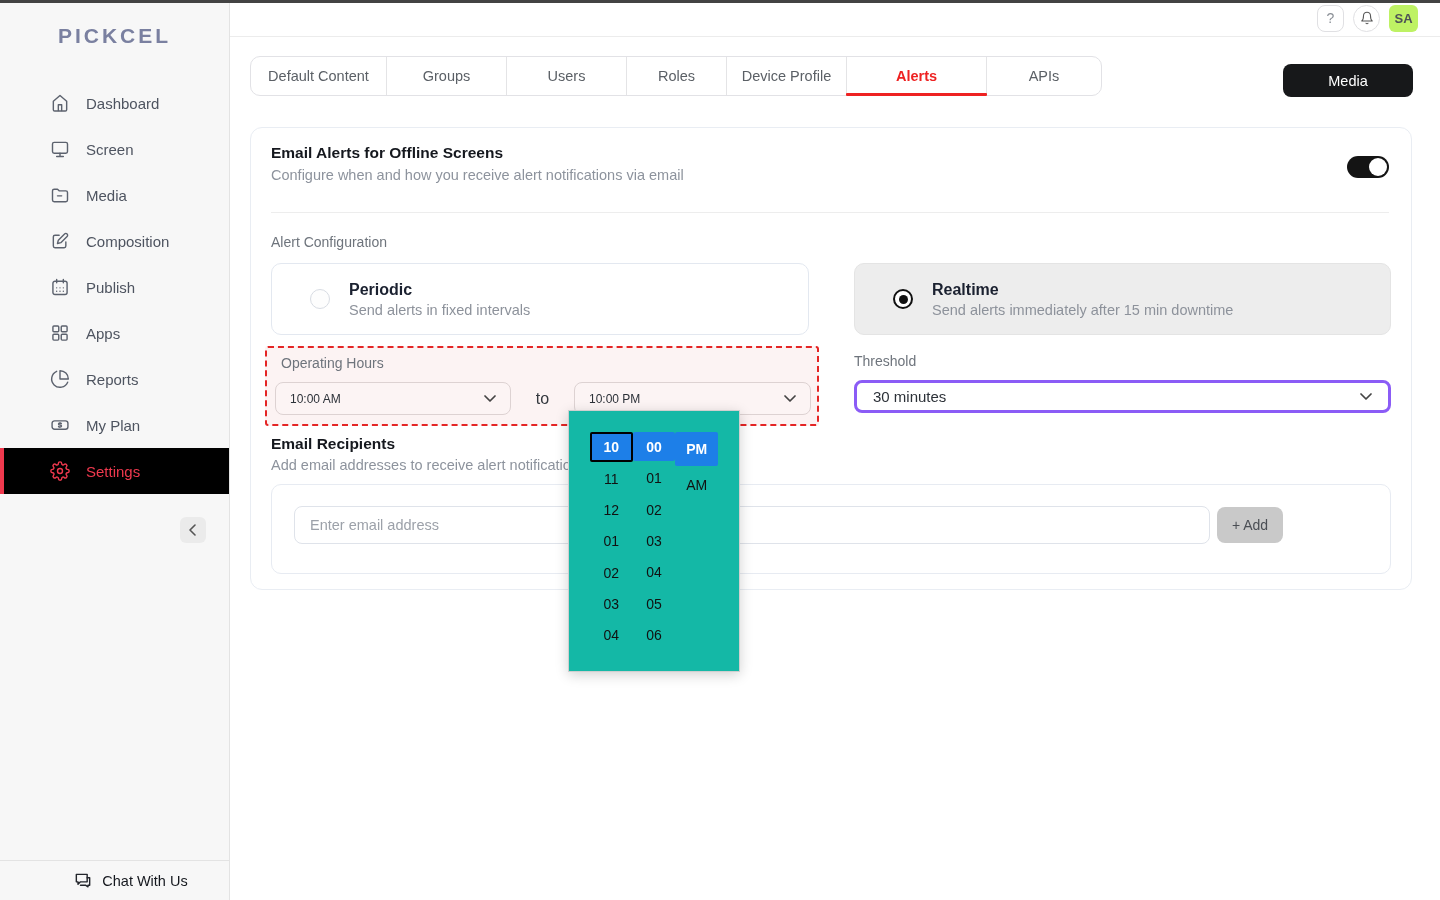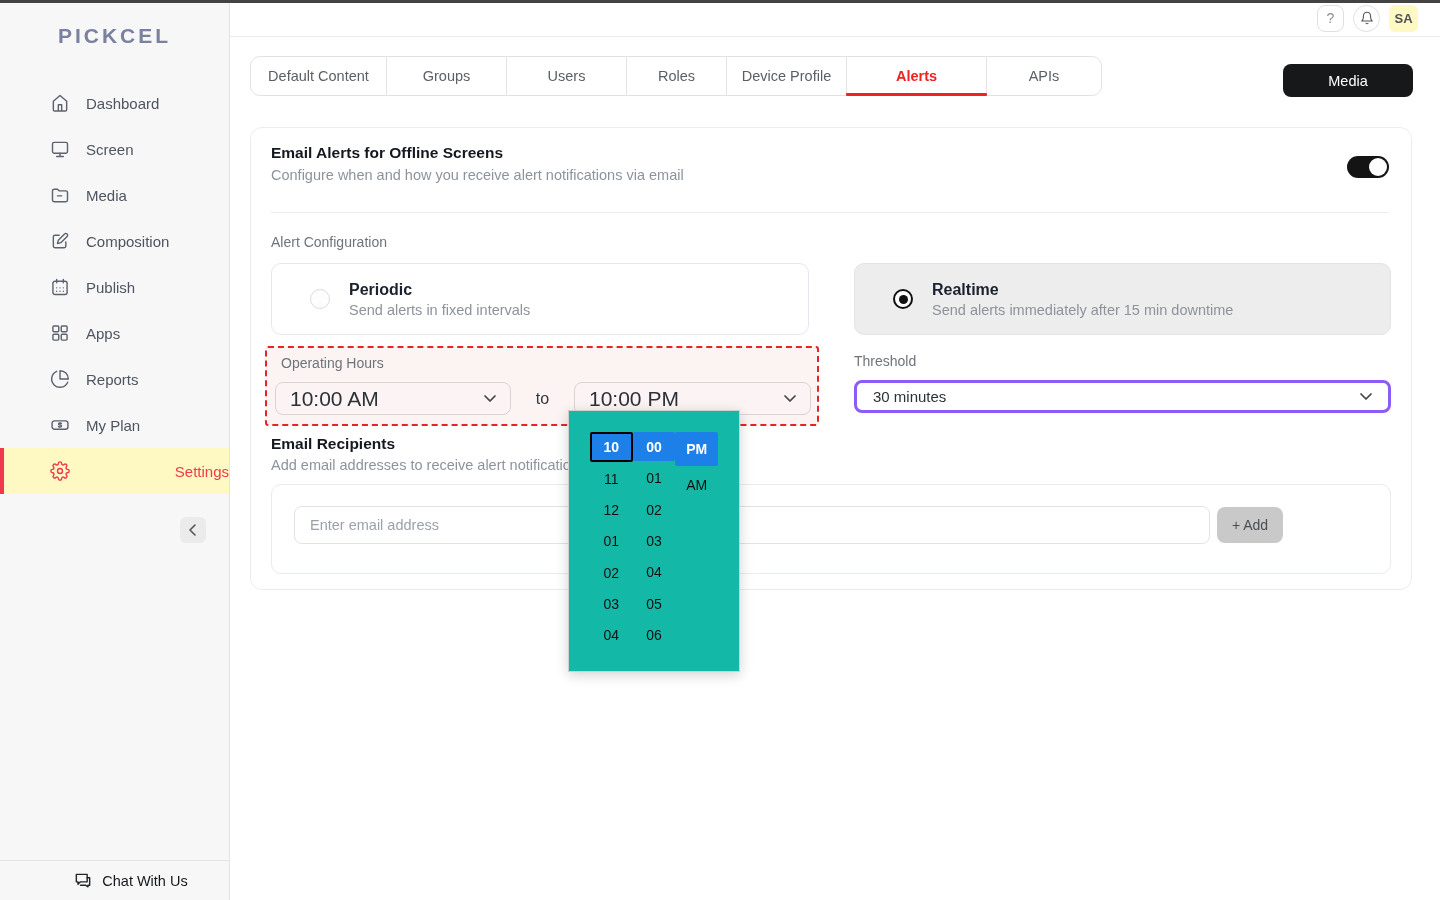--- a/index.html
+++ b/index.html
@@ -13,37 +13,37 @@
   
   .sidebar { position:absolute; left:0; top:0; width:230px; height:900px;
     background:#f7f7f7; border-right:1px solid #e3e3e3; z-index:10; }
   .logo { position:absolute; top:24px; left:0; width:100%; text-align:center;
     font-size:21px; font-weight:600; letter-spacing:3px; color:#7a80a0; }
   .side-menu { position:absolute; top:80px; left:0; width:100%; }
   .side-item { height:46px; display:flex; align-items:center; padding-left:49px; cursor:pointer;
     color:#4e5460; font-size:15px; position:relative; }
   .side-item .side-icon { width:21px; height:21px; margin-right:16px; display:flex; align-items:center; justify-content:center; color:#5c626e; }
   .side-item .side-icon svg { width:20px; height:20px; }
-  .side-item.active { background:#fef9c3; color:#ef394e;justify-content:space-between; }
+  .side-item.active { background:#000000; color:#ef394e; }
   .side-item.active .side-icon { color:#ef394e; }
   .side-item.active::before { content:""; position:absolute; left:0; top:0; bottom:0; width:4px; background:#ef394e; }
   .collapse-btn { position:absolute; left:180px; top:517px; width:26px; height:26px; background:#ebebeb;
     border-radius:6px; display:flex; align-items:center; justify-content:center; color:#555; cursor:pointer; }
   .chat-bar { position:absolute; left:0; bottom:0; width:100%; height:40px; border-top:1px solid #e3e3e3;
     display:flex; align-items:center; justify-content:center; gap:9px; color:#15181e; font-size:14.5px; cursor:pointer; background:#f7f7f7;padding-left:32px; }
   .chat-bar svg { width:20px; height:20px; color:#23262c; }
 
   
   .main-header { position:absolute; left:230px; top:0; width:1210px; height:37px; background:#fff;
     border-bottom:1px solid #ececec; display:flex; align-items:center; justify-content:flex-end; gap:9px; padding-right:22px; z-index:5; }
   .hdr-btn { width:27px; height:27px; border:1px solid #e0e0e3; border-radius:8px; background:#fff;
     display:flex; align-items:center; justify-content:center; color:#8a8f96; font-size:14px; cursor:pointer; }
   .hdr-btn.round { border-radius:50%; }
   .hdr-btn svg { width:14px; height:14px; color:#555; }
-  .avatar { width:29px; height:27px; border-radius:6px; background:#fef9c3; color:#4e5257;
+  .avatar { width:29px; height:27px; border-radius:6px; background:#bef264; color:#4e5257;
     display:flex; align-items:center; justify-content:center; font-size:13px; font-weight:600; cursor:pointer; }
 
   
   .tabs { position:absolute; left:250px; top:56px; width:852px; height:40px; border:1px solid #e2e2e6;
     border-radius:10px; display:flex; background:#fff; z-index:4; }
   .tab { position:relative; display:flex; align-items:center; justify-content:center; font-size:14.5px;
     color:#5b6066; cursor:pointer; border-right:1px solid #e4e4e6; }
   .tab:last-child { border-right:none; }
   .tab:nth-child(1){width:136px;} .tab:nth-child(2){width:120px;} .tab:nth-child(3){width:120px;}
   .tab:nth-child(4){width:100px;} .tab:nth-child(5){width:120px;} .tab:nth-child(6){width:140px;}
@@ -79,21 +79,21 @@
   .opt-title { font-size:16px; font-weight:700; color:#1b2130; }
   .opt-sub { font-size:14.5px; color:#8d929b; margin-top:3px; }
 
   
   .op-box { position:absolute; left:14px; top:218px; width:554px; height:80px; background:#fcf3f3;
     border:2px dashed #e42525; border-radius:3px; }
   .op-label { position:absolute; left:14px; top:7px; font-size:14px; color:#6e747c; }
   .op-row { position:absolute; left:8px; right:6px; top:34px; display:flex; align-items:center; }
   .time-select { height:33px; border:1px solid #ddd2d2; border-radius:8px; background:#fcf4f4;
     display:flex; align-items:center; justify-content:space-between; padding:0 14px; cursor:pointer;
-    font-size:21px; color:#2c3138; }
+    font-size:12px; color:#2c3138; }
   .time-select.from { width:236px; }
   .time-select.to { width:237px; }
   .to-word { font-size:16px; color:#33373d; margin:0 auto; }
 
   .lbl-threshold { left:603px; top:225px; }
   .select { position:absolute; height:33px; border:3px solid #8b5cf6; border-radius:8px; background:#fff;
     display:flex; align-items:center; justify-content:space-between; padding:0 16px; cursor:pointer;
     font-size:15px; color:#2c3138; }
   .threshold-select { left:603px; top:252px; width:537px; }
 

